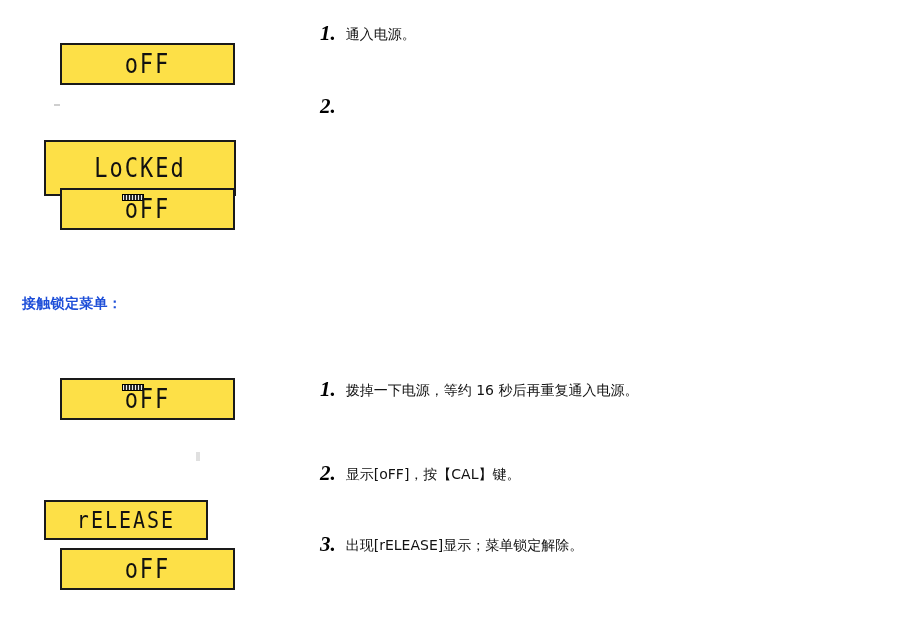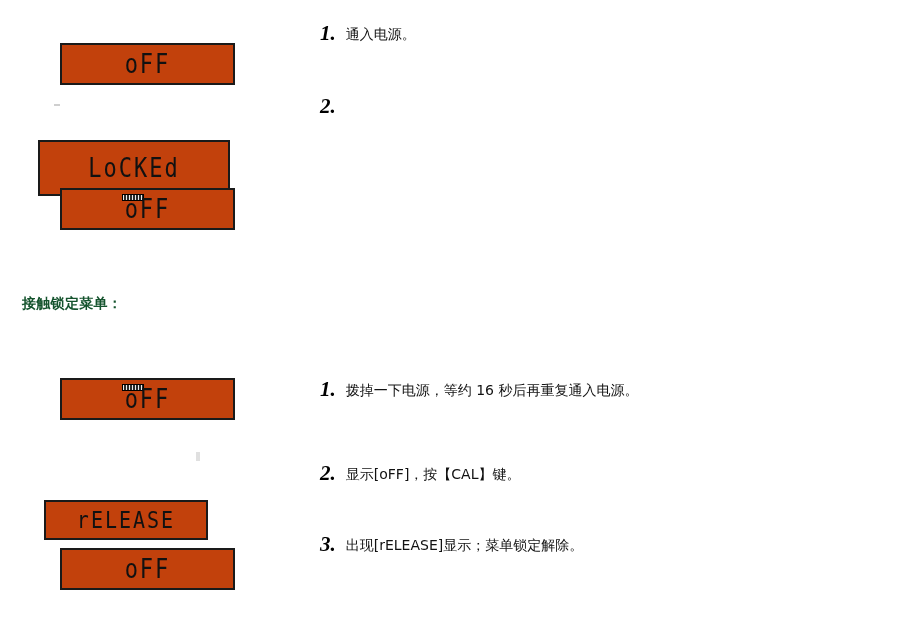--- a/index.html
+++ b/index.html
@@ -13,21 +13,21 @@
     position: relative;
     font-family: "Liberation Sans", sans-serif;
     color: #000000;
     overflow: hidden;
   }
 
   
   .lcd {
     position: absolute;
     border: 2px solid #1a1a1a;
-    background: #c2410c;
+    background: #fde047;
     box-sizing: border-box;
     display: flex;
     align-items: center;
     justify-content: center;
   }
   .lcd-text {
     font-family: "DejaVu Sans Mono", monospace;
     font-size: 22px;
     letter-spacing: 2px;
     color: #111111;
@@ -86,38 +86,38 @@
   .step-body .l2 {
     display: block;
   }
 
   
   .section-heading {
     position: absolute;
     font-family: "DejaVu Sans", sans-serif;
     font-weight: bold;
     font-size: 14px;
-    color: #14532d;
+    color: #1d4ed8;
     letter-spacing: .3px;
   }
 
   
   .speck {
     position: absolute;
     background: #cfcfcf;
   }
 </style>
 </head>
 <body>
 
 <div class="lcd" style="left:60px; top:43px; width:175px; height:42px;">
   <span class="lcd-text">oFF</span>
 </div>
 
-<div class="lcd" style="left:38px; top:140px; width:192px; height:56px;">
+<div class="lcd" style="left:44px; top:140px; width:192px; height:56px;">
   <span class="lcd-text">LoCKEd</span>
 </div>
 
 <div class="lcd" style="left:60px; top:188px; width:175px; height:42px;">
   <span class="annunciator">
       <span class="annunciator-inner"></span>
     </span>
   <span class="lcd-text">oFF</span>
 </div>
 

